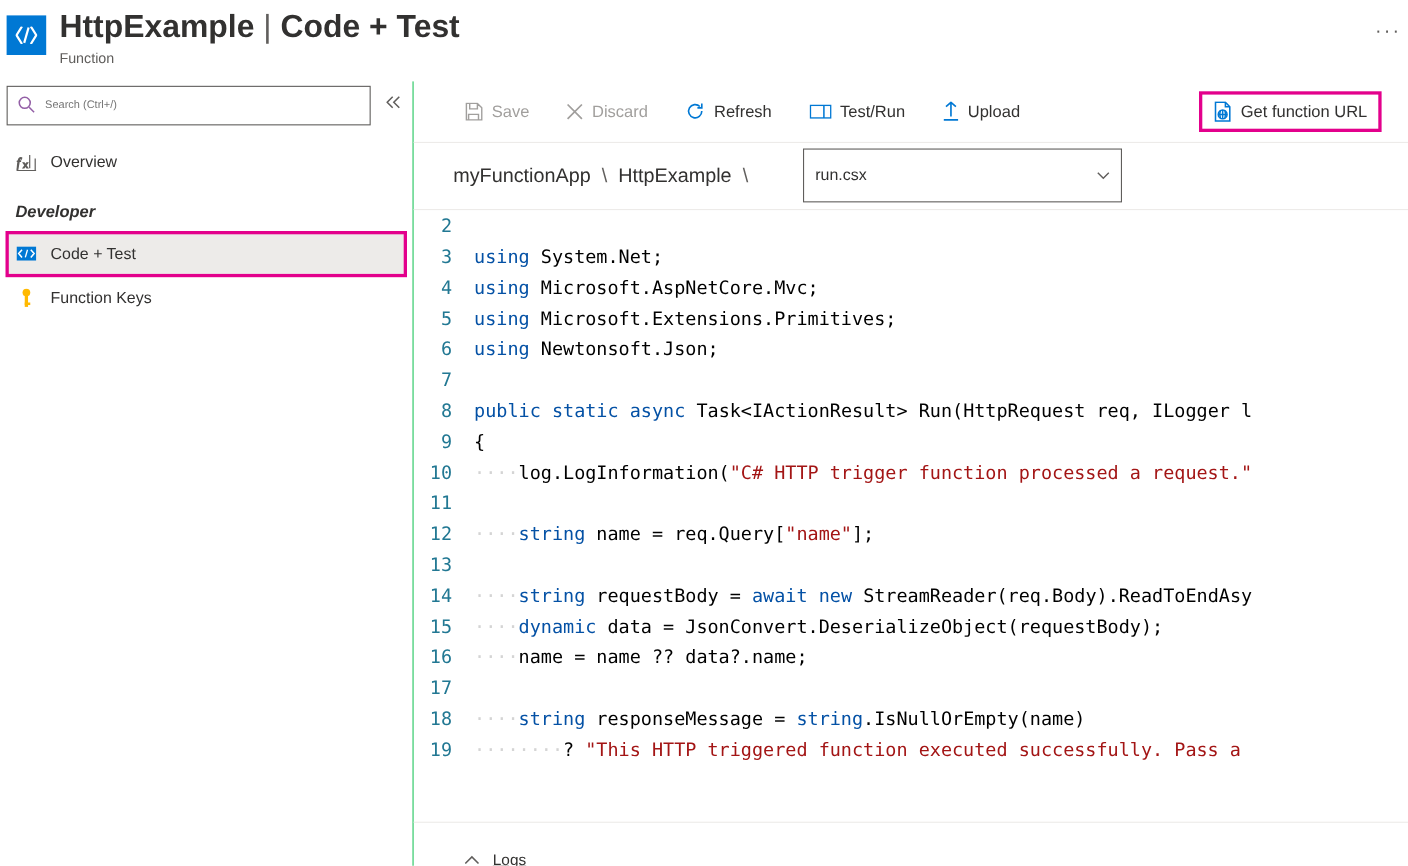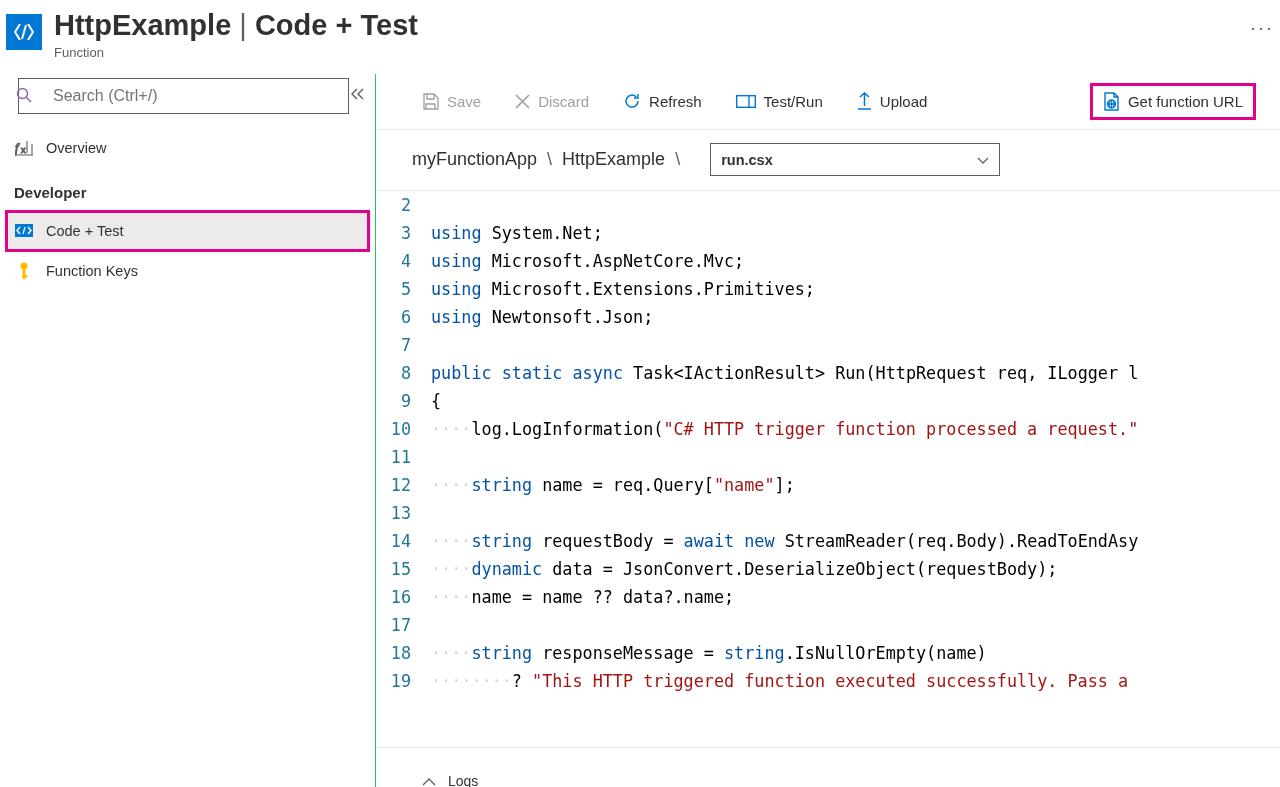--- a/index.html
+++ b/index.html
@@ -12,40 +12,40 @@
     .header-title-sep { font-weight: 400; color: #605e5c; }
     .header-subtitle { font-size: 13px; color: #605e5c; margin-top: 2px; }
     .header-ellipsis { margin-left: 36px; font-size: 18px; color: #605e5c; letter-spacing: 2px; padding-top: 10px; }
 
     .layout { display: flex; height: calc(787px - 72px); }
     .sidebar { width: 375px; flex-shrink: 0; padding: 4px 6px 0 6px; }
     .main { flex: 1; border-left: 1px solid #22c55e; display: flex; flex-direction: column; min-width: 0; }
 
     .search-wrap { display: flex; align-items: center; gap: 10px; margin-bottom: 14px; }
     .search { flex: 1; position: relative; }
-    .search input { width: 100%; height: 36px; border: 1px solid #605e5c; padding: 0 10px 0 34px; font-size: 16px; margin-left: 12px; }
+    .search input { width: 100%; height: 36px; border: 1px solid #605e5c; padding: 0 10px 0 34px; font-size: 10px; }
     .search-icon { position: absolute; left: 10px; top: 9px; color: #935fa6; }
     .collapse-icon { font-size: 16px; color: #605e5c; padding: 4px; }
 
     .nav-item { display: flex; align-items: center; height: 40px; padding: 0 8px; cursor: pointer; font-size: 14.5px; }
     .nav-item .ico { width: 20px; margin-right: 12px; display: inline-flex; justify-content: center; }
-    .nav-section { font-size: 15px; font-weight: 600; padding: 16px 8px 10px; }
+    .nav-section { font-size: 15px; font-weight: 600; padding: 16px 8px 10px; font-style: italic; }
     .nav-item.active { background: #edebe9; }
     .nav-item.highlight { outline: 3px solid #e3008c; outline-offset: -2px; }
 
     .toolbar { display: flex; align-items: center; height: 56px; padding: 0 24px 0 36px; border-bottom: 1px solid #edebe9; }
     .tb-btn { display: inline-flex; align-items: center; gap: 8px; padding: 6px 10px; margin-right: 14px; font-size: 15px; color: #323130; }
     .tb-btn.disabled { color: #a19f9d; }
     .tb-btn.highlight { border: 3px solid #e3008c; padding: 6px 10px; margin-left: auto; margin-right: 0; }
     .tb-btn svg { flex-shrink: 0; }
 
     .breadcrumb { display: flex; align-items: center; height: 60px; padding: 0 24px 0 36px; gap: 10px; }
     .bc-item { font-size: 18px; color: #323130; }
     .bc-sep { color: #605e5c; font-size: 18px; }
-    .file-select { display: flex; align-items: center; justify-content: space-between; border: 1px solid #605e5c; padding: 4px 10px; width: 290px; height: 33px; font-size: 14.5px; margin-left: 20px; font-weight: bold; }
+    .file-select { display: flex; align-items: center; justify-content: space-between; border: 1px solid #605e5c; padding: 4px 10px; width: 290px; height: 49px; font-size: 14.5px; margin-left: 40px; }
     .file-select .chev { color: #605e5c; }
 
     .editor { flex: 1; overflow: hidden; border-top: 1px solid #edebe9; position: relative; }
     .editor-lines { font-family: Consolas, Menlo, monospace; font-size: 16.8px; line-height: 28px; white-space: pre; padding-top: 0; }
     .line { display: flex; }
     .gutter { width: 55px; text-align: right; color: #227893; padding-right: 20px; user-select: none; flex-shrink: 0; font-family: Consolas, monospace; }
     .codecell { }
     .dot { color: #d4d4d4; }
     .tok-kw { color: #0451a5; }
     .tok-str { color: #a31515; }

